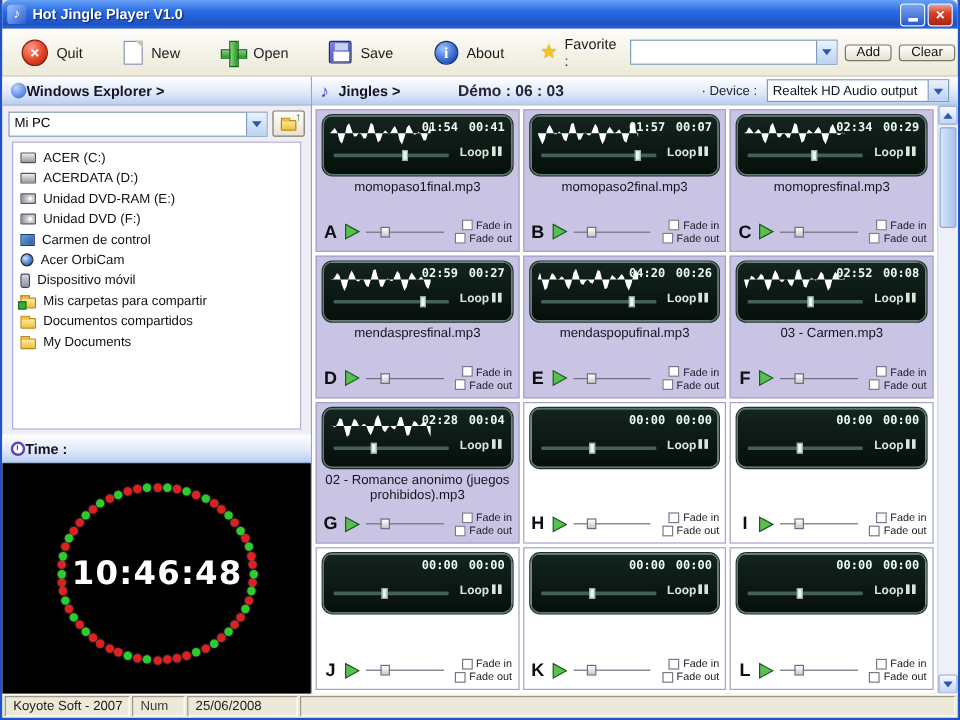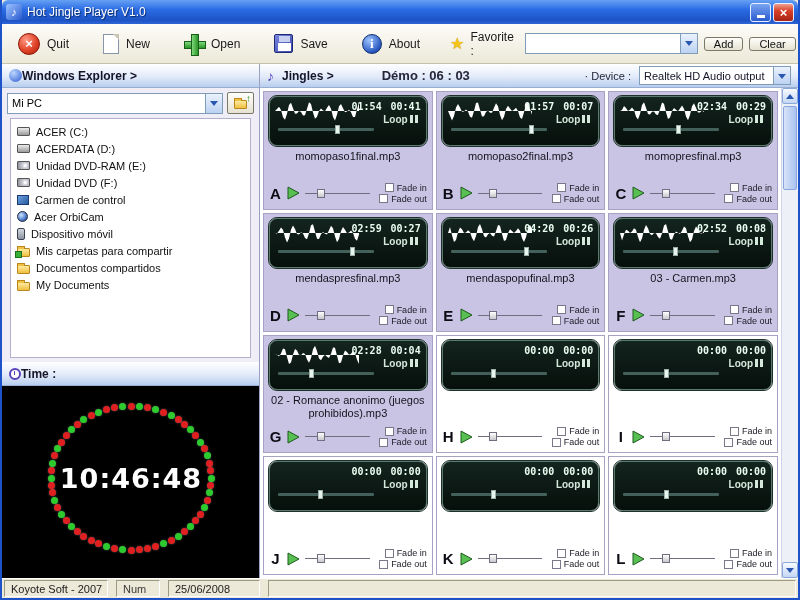--- a/index.html
+++ b/index.html
@@ -2,21 +2,21 @@
 <html><head>
 <meta charset="utf-8">
 <style>
   * { margin:0; padding:0; box-sizing:border-box; }
   html,body { width:800px; height:600px; overflow:hidden; font-family:"Liberation Sans",sans-serif; background:#000; }
   .window { width:800px; height:600px; display:flex; flex-direction:column; border-left:2px solid #1e52c8; border-right:2px solid #1e52c8; border-bottom:2px solid #1e52c8; background:#ece9d8; }
 
   
   .titlebar { height:24px; flex:0 0 auto; background:linear-gradient(180deg,#66a1f4 0%,#2a6be4 40%,#1d53c4 85%,#2f66d8 100%); display:flex; align-items:center; padding:0 4px; border-radius:6px 6px 0 0; }
   .app-icon { width:16px; height:16px; border-radius:3px; background:linear-gradient(135deg,#9ec4ff,#2a5ad0); color:#fff; font-size:11px; display:flex; align-items:center; justify-content:center; }
-  .title-text { color:#fff; font-weight:normal; font-size:12px; text-shadow:1px 1px 1px #0a2a6a; margin-left:5px; flex:1; }
+  .title-text { color:#fff; font-weight:bold; font-size:12px; text-shadow:1px 1px 1px #0a2a6a; margin-left:5px; flex:1; }
   .win-btn { width:21px; height:19px; border-radius:3px; margin-left:2px; border:1px solid #e8f0ff; display:flex; align-items:center; justify-content:center; color:#fff; font-weight:bold; font-size:13px; line-height:1; }
   .btn-min { background:linear-gradient(180deg,#7aa4f0,#2a5ad0); }
   .btn-min .min-glyph { display:block; width:8px; height:3px; background:#fff; margin-top:9px; }
   .btn-close { background:linear-gradient(180deg,#f0a090,#d84028 40%,#a82414); }
 
   
   .toolbar { height:40px; flex:0 0 auto; background:linear-gradient(180deg,#fdfcf8,#ece9d8); border-bottom:1px solid #c6c2ae; display:flex; align-items:center; padding:0 8px; }
   .tb-btn { display:flex; align-items:center; gap:7px; padding:4px 12px 4px 8px; border-radius:3px; font-size:12px; color:#1a1a1a; }
   .tb-sep { width:1px; height:28px; background:#c9c5b2; margin:0 7px; box-shadow:1px 0 0 #fff; }
   .icon-quit { width:22px; height:22px; border-radius:50%; background:radial-gradient(circle at 35% 30%,#ff9a86,#e04428 55%,#a81c0a); border:1px solid #8a1404; color:#fff; font-weight:bold; font-size:13px; display:flex; align-items:center; justify-content:center; }
@@ -83,42 +83,42 @@
 
   .cell { border:1px solid #a6a2c6; background:#fff; padding:4px 5px 2px; display:flex; flex-direction:column; min-height:0; }
   .cell.loaded { background:#c9c4e4; }
   .display { height:50px; flex:0 0 auto; background:linear-gradient(180deg,#14241e,#060f0b); border:1px solid #5a7a6e; outline:1px solid #20302a; border-radius:8px; position:relative; }
   .waveform { position:absolute; left:5px; top:3px; width:84px; height:22px; }
   .cell:not(.loaded) .waveform { display:none; }
   .t-elapsed { position:absolute; top:4px; right:44px; font-family:"DejaVu Sans Mono",monospace; font-weight:bold; font-size:10px; color:#eafdf2; }
   .t-remaining { position:absolute; top:4px; right:5px; font-family:"DejaVu Sans Mono",monospace; font-weight:bold; font-size:10px; color:#eafdf2; }
   .d-slider { position:absolute; left:8px; top:31px; width:96px; height:3px; background:#44605a; border-radius:1px; }
   .d-handle { position:absolute; top:-3px; width:5px; height:9px; background:#e8f4ee; border:1px solid #9ab0a8; }
-  .d-loop { position:absolute; right:8px; bottom:20px; display:flex; align-items:center; color:#d4e8dc; font-size:10px; font-weight:bold; }
+  .d-loop { position:absolute; right:8px; bottom:12px; display:flex; align-items:center; color:#d4e8dc; font-size:10px; font-weight:bold; }
   .loop-bars span { display:inline-block; width:3px; height:8px; background:#d4e8dc; margin-left:2px; }
   .fname { flex:1; font-size:11px; color:#14141e; text-align:center; padding-top:4px; line-height:1.25; overflow:hidden; min-height:0; }
   .bottom-row { height:27px; flex:0 0 auto; display:flex; align-items:center; gap:5px; }
   .cell-letter { font-weight:bold; font-size:15px; width:13px; color:#0c0c14; text-align:center; }
   .play-btn { flex:0 0 auto; display:flex; }
   .b-slider { flex:1; position:relative; height:11px; min-width:0; }
   .b-track { position:absolute; left:0; right:0; top:5px; height:1px; background:#6e6e80; }
   .b-handle { position:absolute; top:1px; width:8px; height:9px; background:linear-gradient(180deg,#fff,#c8c8cc); border:1px solid #6e6e80; }
   .fades { width:52px; flex:0 0 auto; display:flex; flex-direction:column; gap:1px; }
   .fade-row { display:flex; align-items:center; justify-content:flex-end; gap:3px; font-size:9px; color:#1a1a24; }
   .checkbox { width:9px; height:9px; background:#fff; border:1px solid #787888; flex:0 0 auto; }
 
   .scrollbar { width:17px; flex:0 0 auto; display:flex; flex-direction:column; background:#eef0f8; border-left:1px solid #d0d4e8; }
   .sb-btn { height:16px; flex:0 0 auto; background:linear-gradient(180deg,#f8faff,#c4d6f6); border:1px solid #8aa8d8; border-radius:2px; display:flex; align-items:center; justify-content:center; }
   .sb-up::after { content:""; border:4px solid transparent; border-bottom:5px solid #2a58b0; margin-top:-4px; }
   .sb-down::after { content:""; border:4px solid transparent; border-top:5px solid #2a58b0; margin-bottom:-4px; }
   .sb-track { flex:1; position:relative; }
   .sb-thumb { position:absolute; top:2px; left:1px; right:1px; height:84px; background:linear-gradient(90deg,#d8e4fa,#a8c2ee); border:1px solid #88a4dc; border-radius:2px; }
 
   
-  .statusbar { height:20px; flex:0 0 auto; display:flex; gap:8px; background:#ece9d8; border-top:1px solid #fff; padding:1px 2px; font-size:11px;text-align:right; }
+  .statusbar { height:20px; flex:0 0 auto; display:flex; gap:2px; background:#ece9d8; border-top:1px solid #fff; padding:1px 2px; font-size:11px;text-align:right; }
   .sb-sec { border:1px solid; border-color:#9d9a84 #fff #fff #9d9a84; padding:1px 6px; display:flex; align-items:center; color:#1c1c1c; white-space:nowrap; overflow:hidden; }
   .sec-company { width:104px; }
   .sec-num { width:44px; color:#3a3a3a; }
   .sec-date { width:92px; }
   .sec-fill { flex:1; }
 </style>
 </head>
 <body>
 
 <div class="window">

